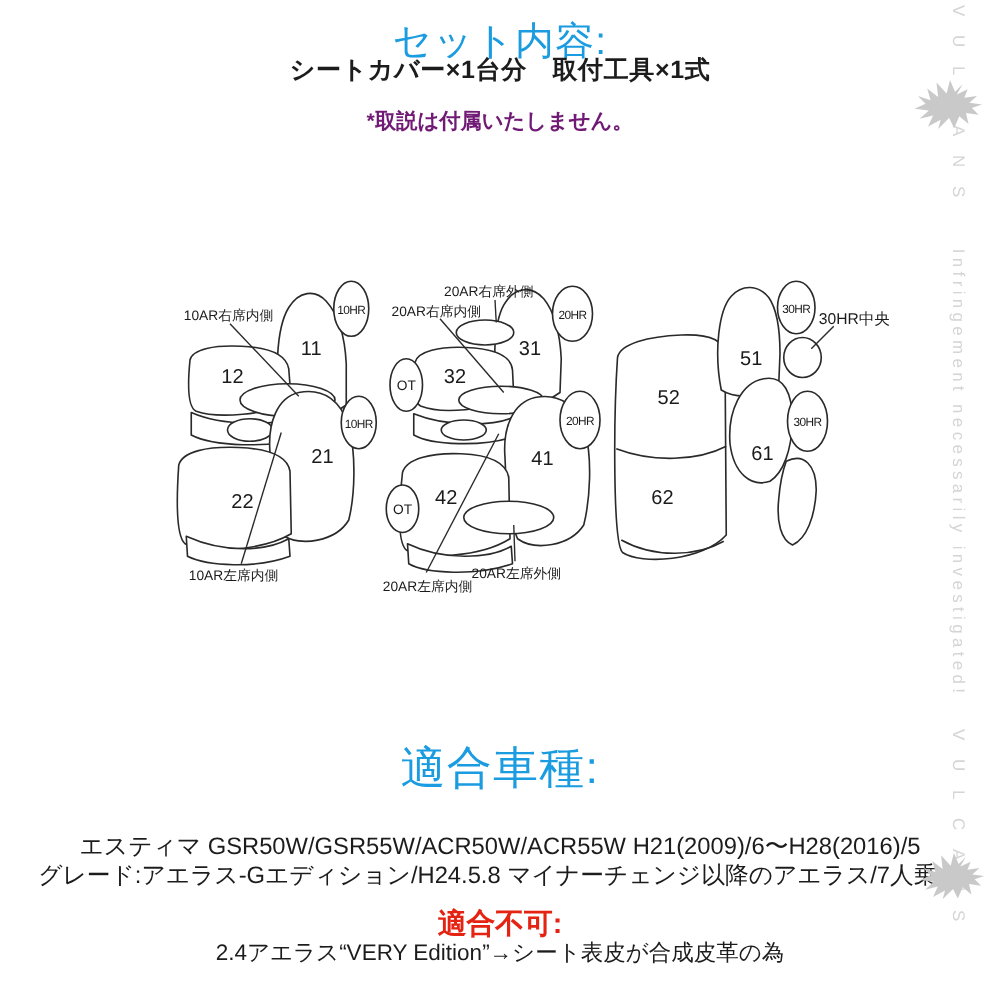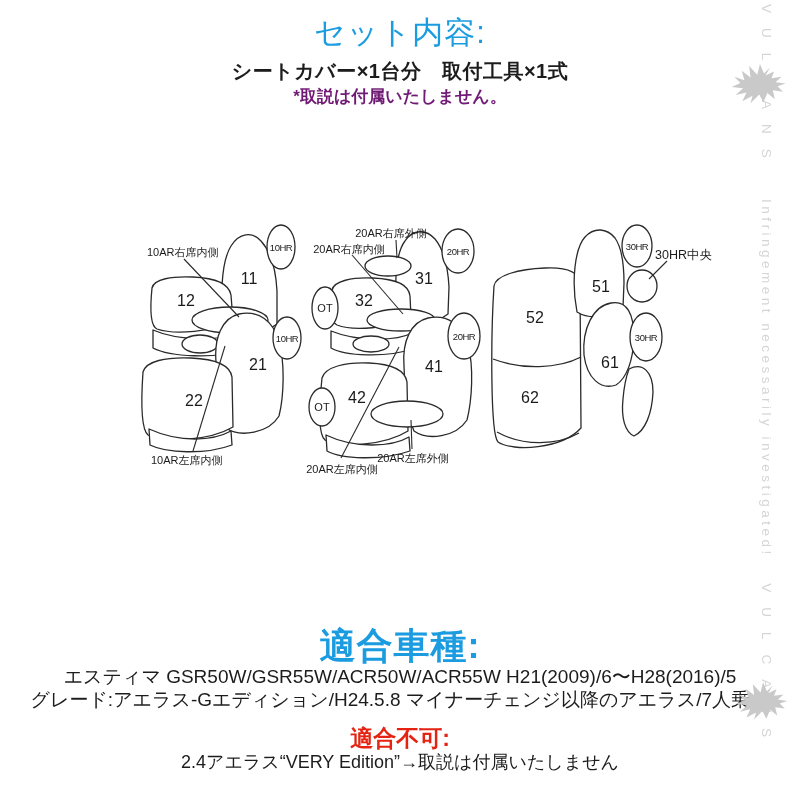--- a/index.html
+++ b/index.html
@@ -4,25 +4,25 @@
 <style>
   html,body{margin:0;padding:0;}
   body{
     width:800px;height:800px;background:#ffffff;position:relative;overflow:hidden;
     font-family:"Liberation Sans",sans-serif;color:#1b1b1b;
   }
   .abs{position:absolute;left:0;right:0;text-align:center;}
 
   
   .set-title{top:12px;font-size:31px;font-weight:normal;color:#1b9ce0;letter-spacing:1px;}
-  .set-sub{top:58px;font-size:20px;font-weight:bold;color:#1c1c1c;letter-spacing:0.5px;}
+  .set-sub{top:42px;font-size:20px;font-weight:bold;color:#1c1c1c;letter-spacing:0.5px;}
   .set-note{top:85px;font-size:17px;font-weight:bold;color:#701a75;}
 
   
-  .fit-title{top:622px;font-size:36px;font-weight:bold;color:#1b9ce0;letter-spacing:1px;}
+  .fit-title{top:590px;font-size:36px;font-weight:normal;color:#1b9ce0;letter-spacing:1px;}
   .fit-l1{top:664px;font-size:19px;color:#1c1c1c;}
   .fit-l2{top:687px;font-size:19px;color:#1c1c1c;}
   .nofit-title{top:723px;font-size:23px;font-weight:bold;color:#e42313;}
   .nofit-line{top:750px;font-size:18px;color:#1c1c1c;}
 
   
   #diagram{position:absolute;left:0;top:0;}
   #diagram path,#diagram ellipse{fill:#ffffff;stroke:#2a2a2a;stroke-width:1.3;stroke-linejoin:round;}
   #diagram path.openline{fill:none;}
   #diagram line{stroke:#2a2a2a;stroke-width:1.1;}
@@ -128,21 +128,21 @@
     <text class="hr" x="637" y="250">30HR</text>
     <text class="hr" x="646" y="341">30HR</text>
     <text class="co big" x="655" y="259">30HR中央</text>
   </g>
 </svg>
 
 <div class="abs fit-title">適合車種:</div>
 <div class="abs fit-l1">エスティマ GSR50W/GSR55W/ACR50W/ACR55W H21(2009)/6〜H28(2016)/5</div>
 <div class="abs fit-l2">グレード:アエラス-Gエディション/H24.5.8 マイナーチェンジ以降のアエラス/7人乗り</div>
 <div class="abs nofit-title">適合不可:</div>
-<div class="abs nofit-line">2.4アエラス“VERY Edition”→取説は付属いたしません</div>
+<div class="abs nofit-line">2.4アエラス“VERY Edition”→シート表皮が合成皮革の為</div>
 
 <div class="watermark">
   <span class="wm-brand">VULCANS</span>
   <span class="wm-msg">Infringement necessarily investigated!</span>
   <span class="wm-brand">VULCANS</span>
 </div>
 
 <div class="bird" style="left:727px;top:62px;">
   <svg width="70" height="54" viewBox="0 0 100 80" xmlns="http://www.w3.org/2000/svg">
     <path fill="#c9c9c9" d="M 62,8 L 55,20 L 68,14 L 64,24 L 79,22 L 70,30 L 85,32 L 73,36 L 81,44 L 66,42 L 69,55 L 58,46 L 52,60 L 46,48 L 33,61 L 36,50 L 21,58 L 27,45 L 11,49 L 22,39 L 5,37 L 18,31 L 9,22 L 24,27 L 20,13 L 33,23 L 31,6 L 43,19 L 47,3 L 53,17 Z"></path>

